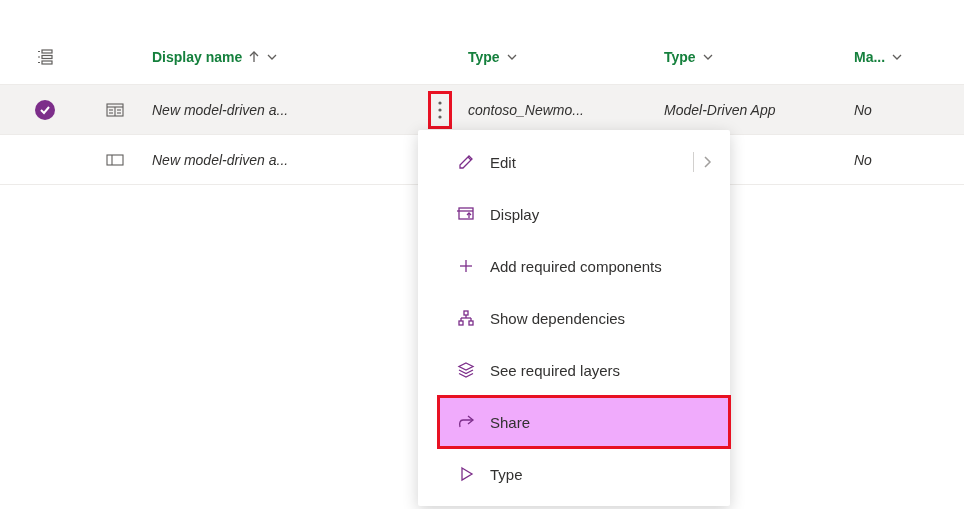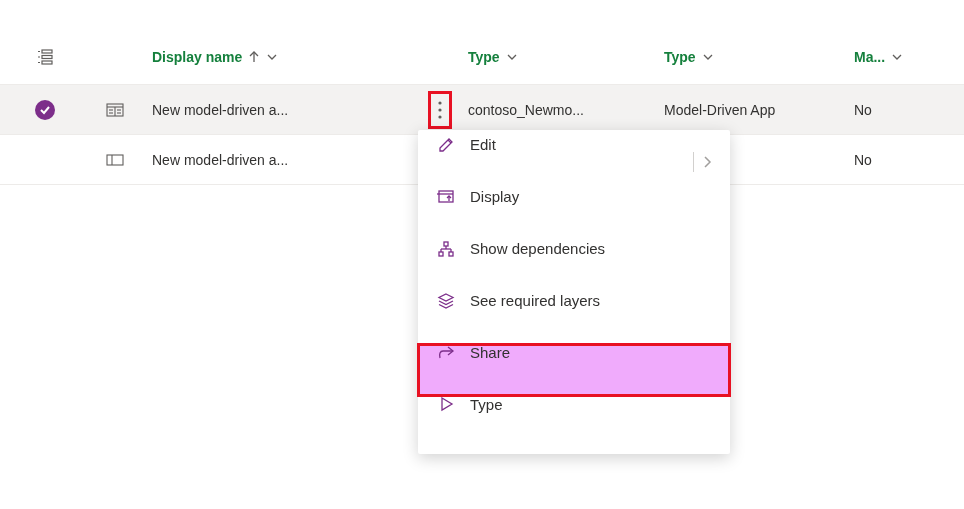--- a/index.html
+++ b/index.html
@@ -32,42 +32,43 @@
     .col-managed { flex:1; display:flex; align-items:flex-start; padding-left: 4px; gap:6px;}
     .header-row .col-select svg,
     .header-cell svg.chev { color: #605e5c; }
     .data-row.selected { background: #f3f2f1; }
     .data-row { position: relative; }
     .check-circle {
       width: 20px; height: 20px; border-radius: 50%;
       background: #7c2e8a; display:flex; align-items:center; justify-content:center;
     }
     .check-circle svg { color:#fff; }
-    .cell-text { white-space: nowrap; overflow: hidden; text-overflow: ellipsis; }
+    .cell-text { white-space: nowrap; overflow: hidden; text-overflow: ellipsis; font-style: italic; }
     .header-cell { display:flex; align-items:center; gap:6px; cursor:pointer; }
     .header-cell .sort-arrow { color:#605e5c; }
     .context-menu {
       position: absolute;
       left: 418px;
       top: 130px;
       width: 312px;
       background: #fff;
       box-shadow: 0 4px 16px rgba(0,0,0,0.18);
       border-radius: 2px;
       padding: 6px 0;
       z-index: 100;
     }
     .menu-item {
-      display:flex; 
+      display:flex; align-items:center;
       height: 52px;
       padding: 0 18px;
       gap: 14px;
       cursor:pointer;
       color: #323130;
       position: relative;
+      margin-left: 20px;
     }
     .menu-item.hover-shown { background:#f0abfc; }
     .menu-item .micon { width:20px; display:flex; justify-content:center; color:#7c2e8a; }
     .menu-item .mlabel { flex:1; font-size:15px; }
     .menu-item .sub { color:#a19f9d; display:flex; align-items:center; gap:8px; }
     .menu-divider-v { width:1px; height:20px; background:#d2d0ce; }
     .highlight-red { outline: 3px solid #e81123; outline-offset: -2px; }
     .more-trigger-box {
       width: 22px; height: 36px;
       display:flex; align-items:center; justify-content:center;
@@ -211,20 +212,29 @@
           <line x="2" y1="6" x2="16" y2="6"></line>
           <line x1="12" y1="13" x2="12" y2="8"></line>
           <polyline points="10,10 12,8 14,10"></polyline>
         </svg>
     </span>
     <span class="mlabel">Display</span>
   </div>
   <div class="menu-item">
     <span class="micon">
       <svg width="18" height="18" viewBox="0 0 18 18" stroke="#7c2e8a" fill="none" stroke-width="1.3">
+          <line x1="9" y1="3" x2="9" y2="15"></line>
+          <line x1="3" y1="9" x2="15" y2="9"></line>
+        </svg>
+    </span>
+    <span class="mlabel">Add required components</span>
+  </div>
+  <div class="menu-item">
+    <span class="micon">
+      <svg width="18" height="18" viewBox="0 0 18 18" stroke="#7c2e8a" fill="none" stroke-width="1.3">
           <rect x="7" y="2" width="4" height="4"></rect>
           <rect x="2" y="12" width="4" height="4"></rect>
           <rect x="12" y="12" width="4" height="4"></rect>
           <line x1="9" y1="6" x2="9" y2="9"></line>
           <line x1="4" y1="9" x2="14" y2="9"></line>
           <line x1="4" y1="9" x2="4" y2="12"></line>
           <line x1="14" y1="9" x2="14" y2="12"></line>
         </svg>
     </span>
     <span class="mlabel">Show dependencies</span>

